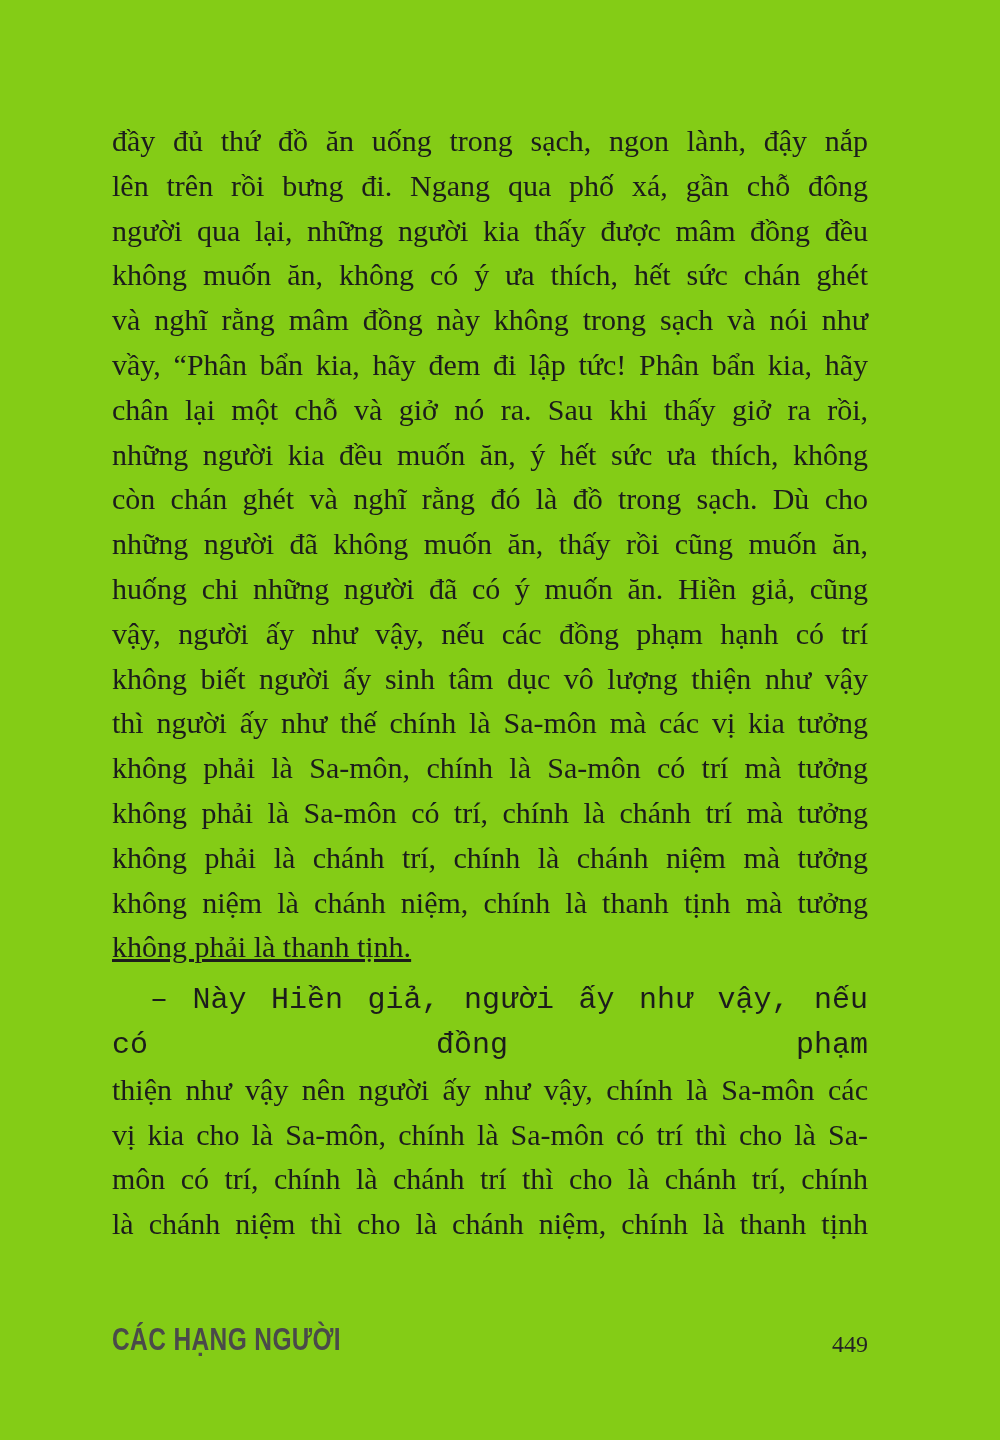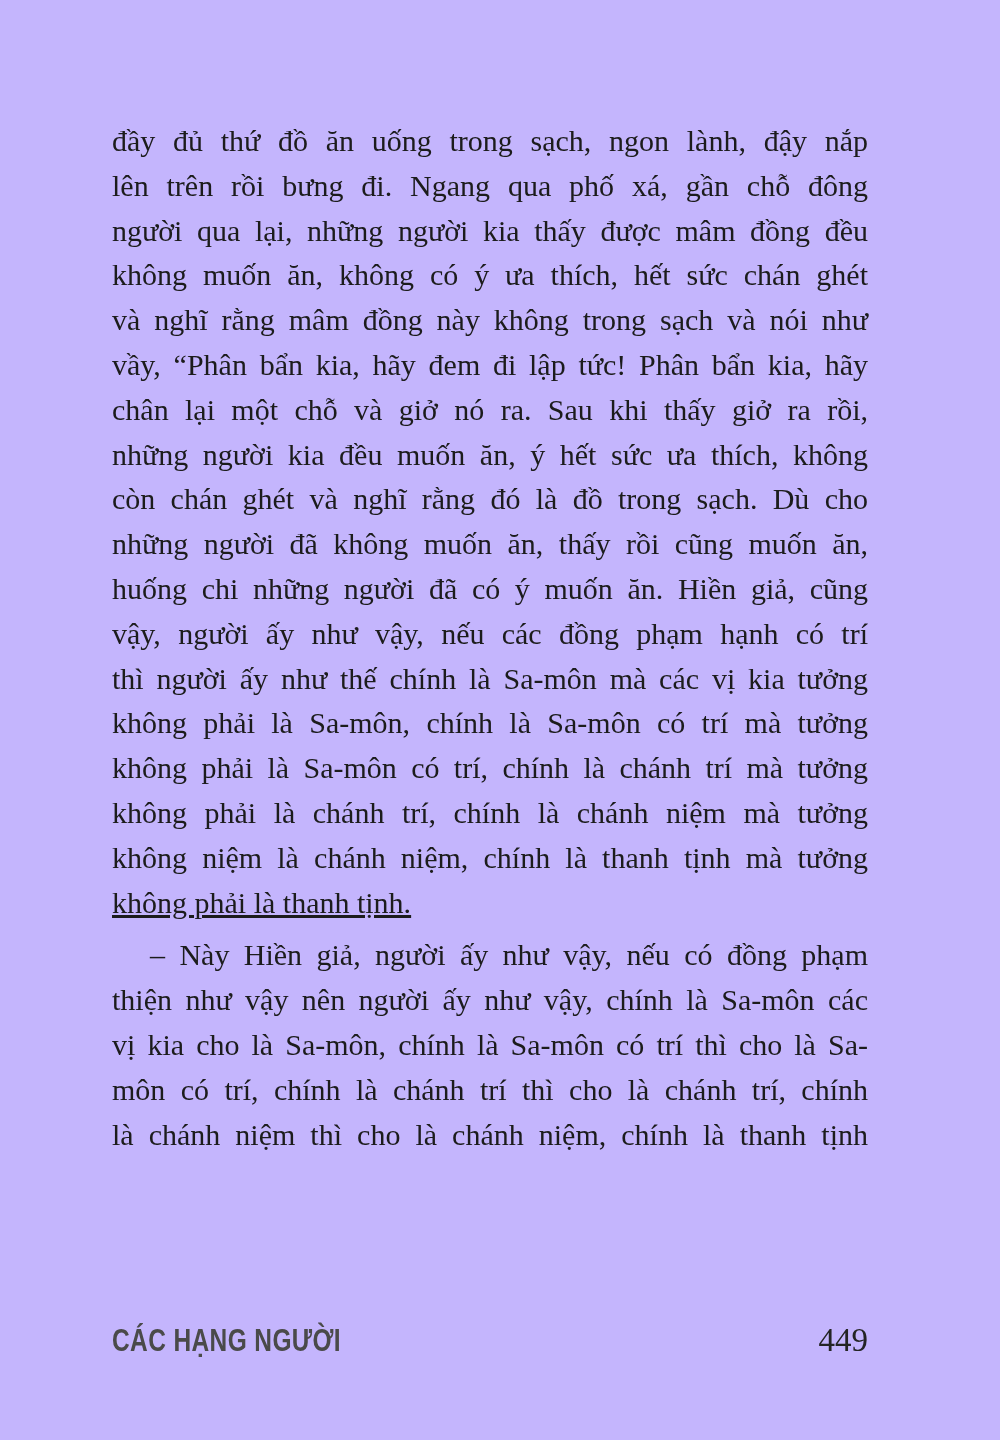--- a/index.html
+++ b/index.html
@@ -1,39 +1,39 @@
 <!DOCTYPE html>
 <html><head>
 <meta charset="utf-8">
 <style>
   html, body { margin: 0; padding: 0; background: #e8e8e8; }
   .page {
     position: relative;
     width: 1000px;
     height: 1440px;
-    background: #c4b5fd;
+    background: #84cc16;
     font-family: "Liberation Serif", "DejaVu Serif", serif;
     color: #1c1c1c;
     overflow: hidden;
     margin: 0 auto;
   }
   .body-text {
     position: absolute;
     left: 112px;
     width: 756px;
     top: 119px;
     font-size: 30px;
     line-height: 44.8px;
   }
   .line {
     text-align: justify;
     text-align-last: justify;
   }
   .line.align-left { text-align-last: left; text-decoration: underline; }
-  .line.first-indent { text-indent: 38px; }
+  .line.first-indent { text-indent: 38px; font-family: Liberation Mono, monospace; }
   .para2 { margin-top: 8px; }
   .footer {
     position: absolute;
     left: 112px;
     width: 756px;
     top: 1322px;
     display: flex;
     justify-content: space-between;
     align-items: flex-end;
   }
@@ -42,21 +42,21 @@
     font-weight: 700;
     font-size: 31px;
     letter-spacing: 0.5px;
     color: #4a4a4a;
     display: inline-block;
     transform: scaleX(0.79);
     transform-origin: left bottom;
     white-space: nowrap;
   }
   .page-number {
-    font-size: 33px;
+    font-size: 24px;
     color: #242424;
   }
 </style>
 </head>
 <body>
 
 <div class="page">
 
   <div class="body-text">
 
@@ -66,20 +66,21 @@
       <div class="line">người qua lại, những người kia thấy được mâm đồng đều</div>
       <div class="line">không muốn ăn, không có ý ưa thích, hết sức chán ghét</div>
       <div class="line">và nghĩ rằng mâm đồng này không trong sạch và nói như</div>
       <div class="line">vầy, “Phân bẩn kia, hãy đem đi lập tức! Phân bẩn kia, hãy</div>
       <div class="line">chân lại một chỗ và giở nó ra. Sau khi thấy giở ra rồi,</div>
       <div class="line">những người kia đều muốn ăn, ý hết sức ưa thích, không</div>
       <div class="line">còn chán ghét và nghĩ rằng đó là đồ trong sạch. Dù cho</div>
       <div class="line">những người đã không muốn ăn, thấy rồi cũng muốn ăn,</div>
       <div class="line">huống chi những người đã có ý muốn ăn. Hiền giả, cũng</div>
       <div class="line">vậy, người ấy như vậy, nếu các đồng phạm hạnh có trí</div>
+      <div class="line">không biết người ấy sinh tâm dục vô lượng thiện như vậy</div>
       <div class="line">thì người ấy như thế chính là Sa-môn mà các vị kia tưởng</div>
       <div class="line">không phải là Sa-môn, chính là Sa-môn có trí mà tưởng</div>
       <div class="line">không phải là Sa-môn có trí, chính là chánh trí mà tưởng</div>
       <div class="line">không phải là chánh trí, chính là chánh niệm mà tưởng</div>
       <div class="line">không niệm là chánh niệm, chính là thanh tịnh mà tưởng</div>
       <div class="line align-left">không phải là thanh tịnh.</div>
     </div>
 
     <div class="para2">
       <div class="line first-indent">– Này Hiền giả, người ấy như vậy, nếu có đồng phạm</div>

